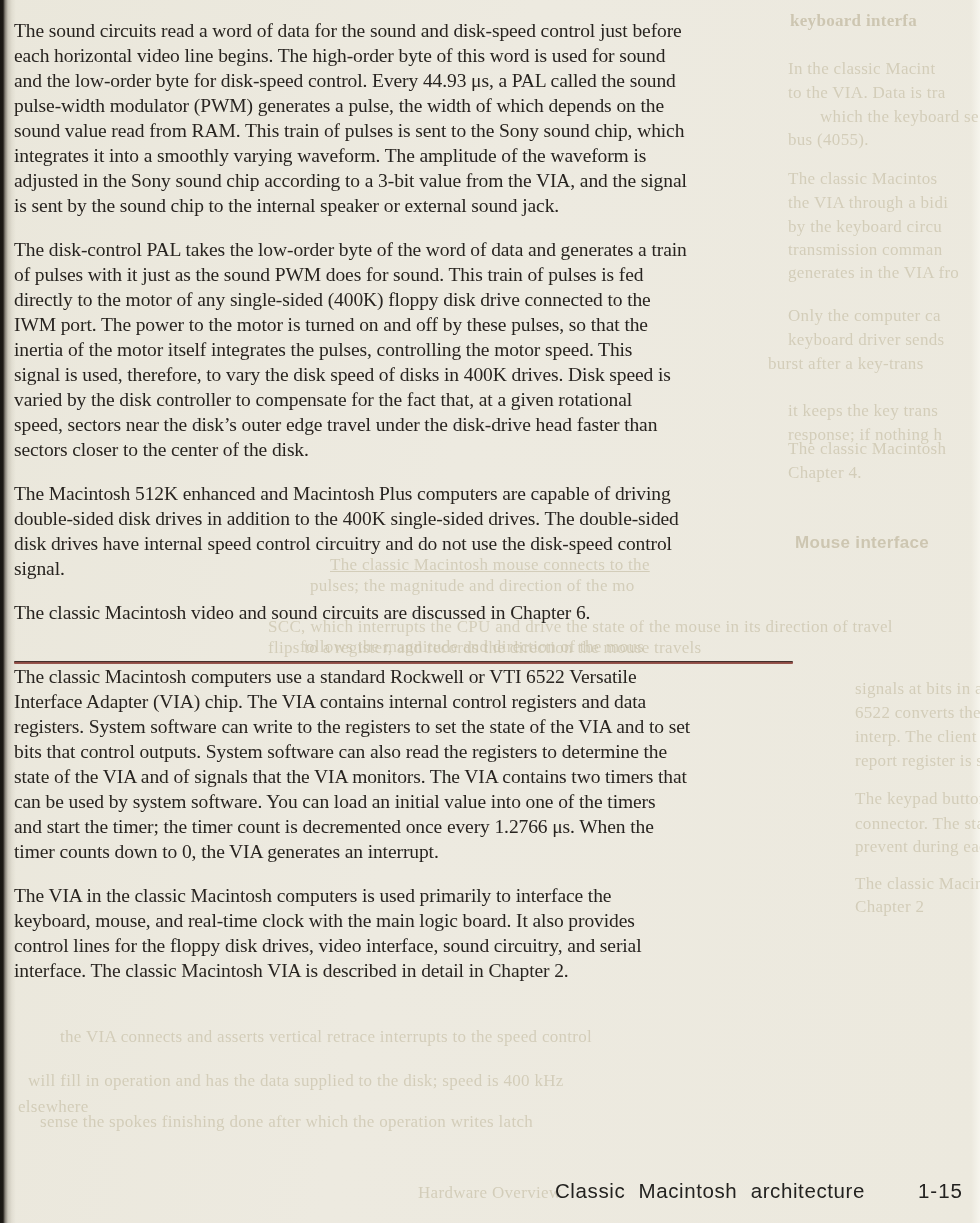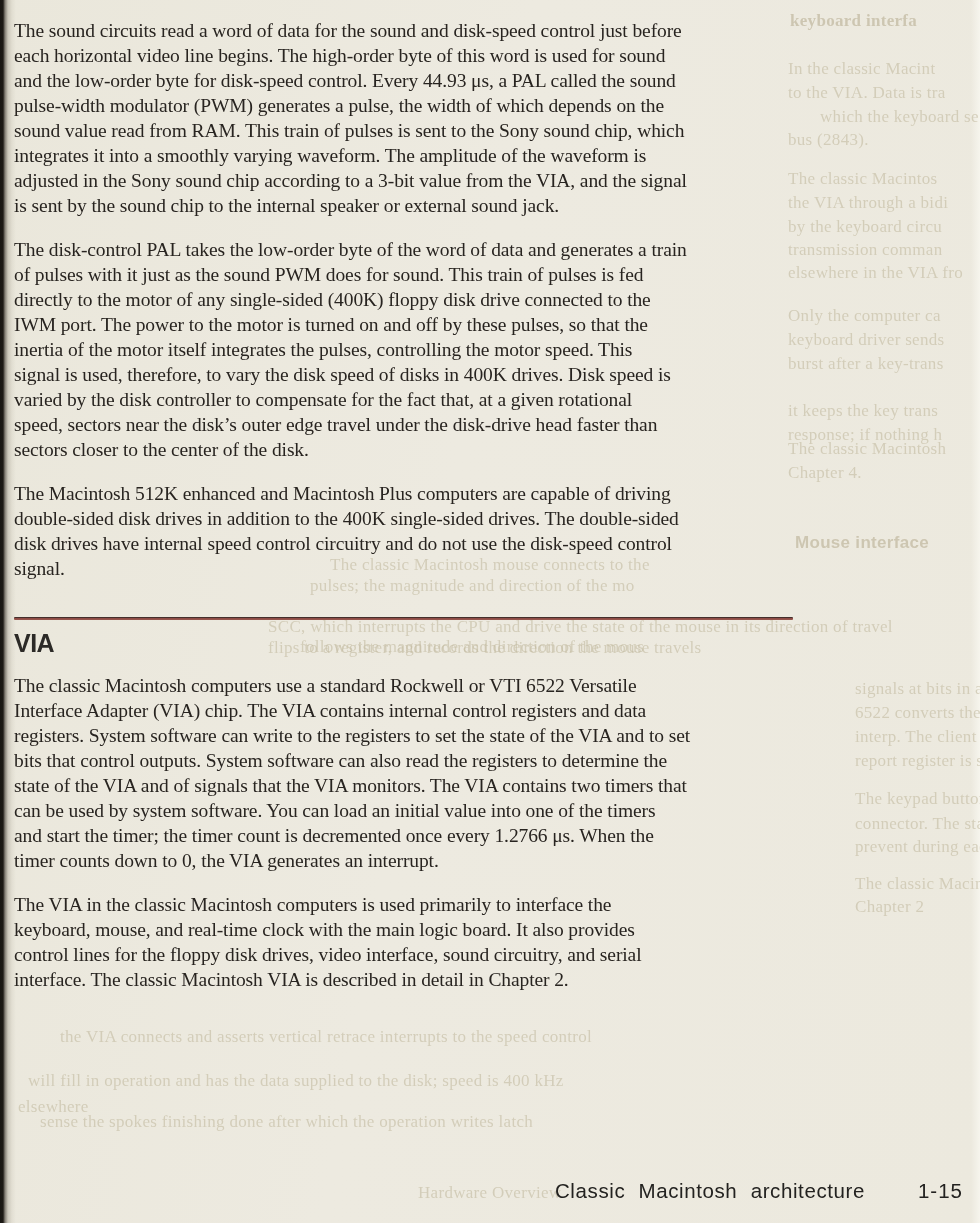--- a/index.html
+++ b/index.html
@@ -71,35 +71,35 @@
 
 <div class="page">
   <div class="left-scan-edge"></div>
   <div class="right-scan-edge"></div>
 
   <div id="ghost-layer">
       <div class="ghost gb" style="left: 790px; top: 12px;">keyboard interfa</div>
       <div class="ghost" style="left: 788px; top: 60px;">In the classic Macint</div>
       <div class="ghost" style="left: 788px; top: 84px;">to the VIA. Data is tra</div>
       <div class="ghost" style="left: 788px; top: 108px; margin-left: 32px;">which the keyboard se</div>
-      <div class="ghost" style="left: 788px; top: 131px;">bus (2843).</div>
+      <div class="ghost" style="left: 788px; top: 131px;">bus (4055).</div>
       <div class="ghost" style="left: 788px; top: 170px;">The classic Macintos</div>
       <div class="ghost" style="left: 788px; top: 194px;">the VIA through a bidi</div>
       <div class="ghost" style="left: 788px; top: 218px;">by the keyboard circu</div>
       <div class="ghost" style="left: 788px; top: 241px;">transmission comman</div>
-      <div class="ghost" style="left: 788px; top: 264px;">elsewhere in the VIA fro</div>
+      <div class="ghost" style="left: 788px; top: 264px;">generates in the VIA fro</div>
       <div class="ghost" style="left: 788px; top: 307px;">Only the computer ca</div>
       <div class="ghost" style="left: 788px; top: 331px;">keyboard driver sends</div>
-      <div class="ghost" style="left: 788px; top: 355px;">burst after a key-trans</div>
+      <div class="ghost" style="left: 768px; top: 355px;">burst after a key-trans</div>
       <div class="ghost" style="left: 788px; top: 378px; margin-top: 48px;">response; if nothing h</div>
       <div class="ghost" style="left: 788px; top: 402px;">it keeps the key trans</div>
       <div class="ghost" style="left: 788px; top: 440px;">The classic Macintosh</div>
       <div class="ghost" style="left: 788px; top: 464px;">Chapter 4.</div>
       <div class="ghost gb gs" style="left: 795px; top: 534px; font-size: 17px;">Mouse interface</div>
-      <div class="ghost" style="left: 330px; top: 556px; width: 650px;">The classic Macintosh mouse connects to the</div>
+      <div class="ghost" style="left: 330px; top: 556px; width: 650px; text-decoration: underline;">The classic Macintosh mouse connects to the</div>
       <div class="ghost" style="left: 310px; top: 577px; width: 670px;">pulses; the magnitude and direction of the mo</div>
       <div class="ghost" style="left: 300px; top: 598px; width: 680px; margin-top: 40px;">follows the magnitude and direction of the mous</div>
       <div class="ghost" style="left: 268px; top: 618px; width: 712px;">SCC, which interrupts the CPU and drive the state of the mouse in its direction of travel</div>
       <div class="ghost" style="left: 268px; top: 639px; width: 712px;">flips to a register, and records the direction the mouse travels</div>
       <div class="ghost" style="left: 855px; top: 680px; width: 125px;">signals at bits in anoth</div>
       <div class="ghost" style="left: 855px; top: 704px; width: 125px;">6522 converts the inte</div>
       <div class="ghost" style="left: 855px; top: 728px; width: 125px;">interp. The client line</div>
       <div class="ghost" style="left: 855px; top: 752px; width: 125px;">report register is simp</div>
       <div class="ghost" style="left: 855px; top: 790px; width: 125px;">The keypad button is</div>
       <div class="ghost" style="left: 855px; top: 815px; width: 125px;">connector. The state r</div>
@@ -128,24 +128,24 @@
 IWM port. The power to the motor is turned on and off by these pulses, so that the
 inertia of the motor itself integrates the pulses, controlling the motor speed. This
 signal is used, therefore, to vary the disk speed of disks in 400K drives. Disk speed is
 varied by the disk controller to compensate for the fact that, at a given rotational
 speed, sectors near the disk’s outer edge travel under the disk-drive head faster than
 sectors closer to the center of the disk.</p>
     <p>The Macintosh 512K enhanced and Macintosh Plus computers are capable of driving
 double-sided disk drives in addition to the 400K single-sided drives. The double-sided
 disk drives have internal speed control circuitry and do not use the disk-speed control
 signal.</p>
+    <p>The classic Macintosh video and sound circuits are discussed in Chapter 6.</p>
 
     <div class="divider"></div>
 
-    <h2 class="via-heading">VIA</h2>
 
     <p>The classic Macintosh computers use a standard Rockwell or VTI 6522 Versatile
 Interface Adapter (VIA) chip. The VIA contains internal control registers and data
 registers. System software can write to the registers to set the state of the VIA and to set
 bits that control outputs. System software can also read the registers to determine the
 state of the VIA and of signals that the VIA monitors. The VIA contains two timers that
 can be used by system software. You can load an initial value into one of the timers
 and start the timer; the timer count is decremented once every 1.2766 μs. When the
 timer counts down to 0, the VIA generates an interrupt.</p>
     <p>The VIA in the classic Macintosh computers is used primarily to interface the

